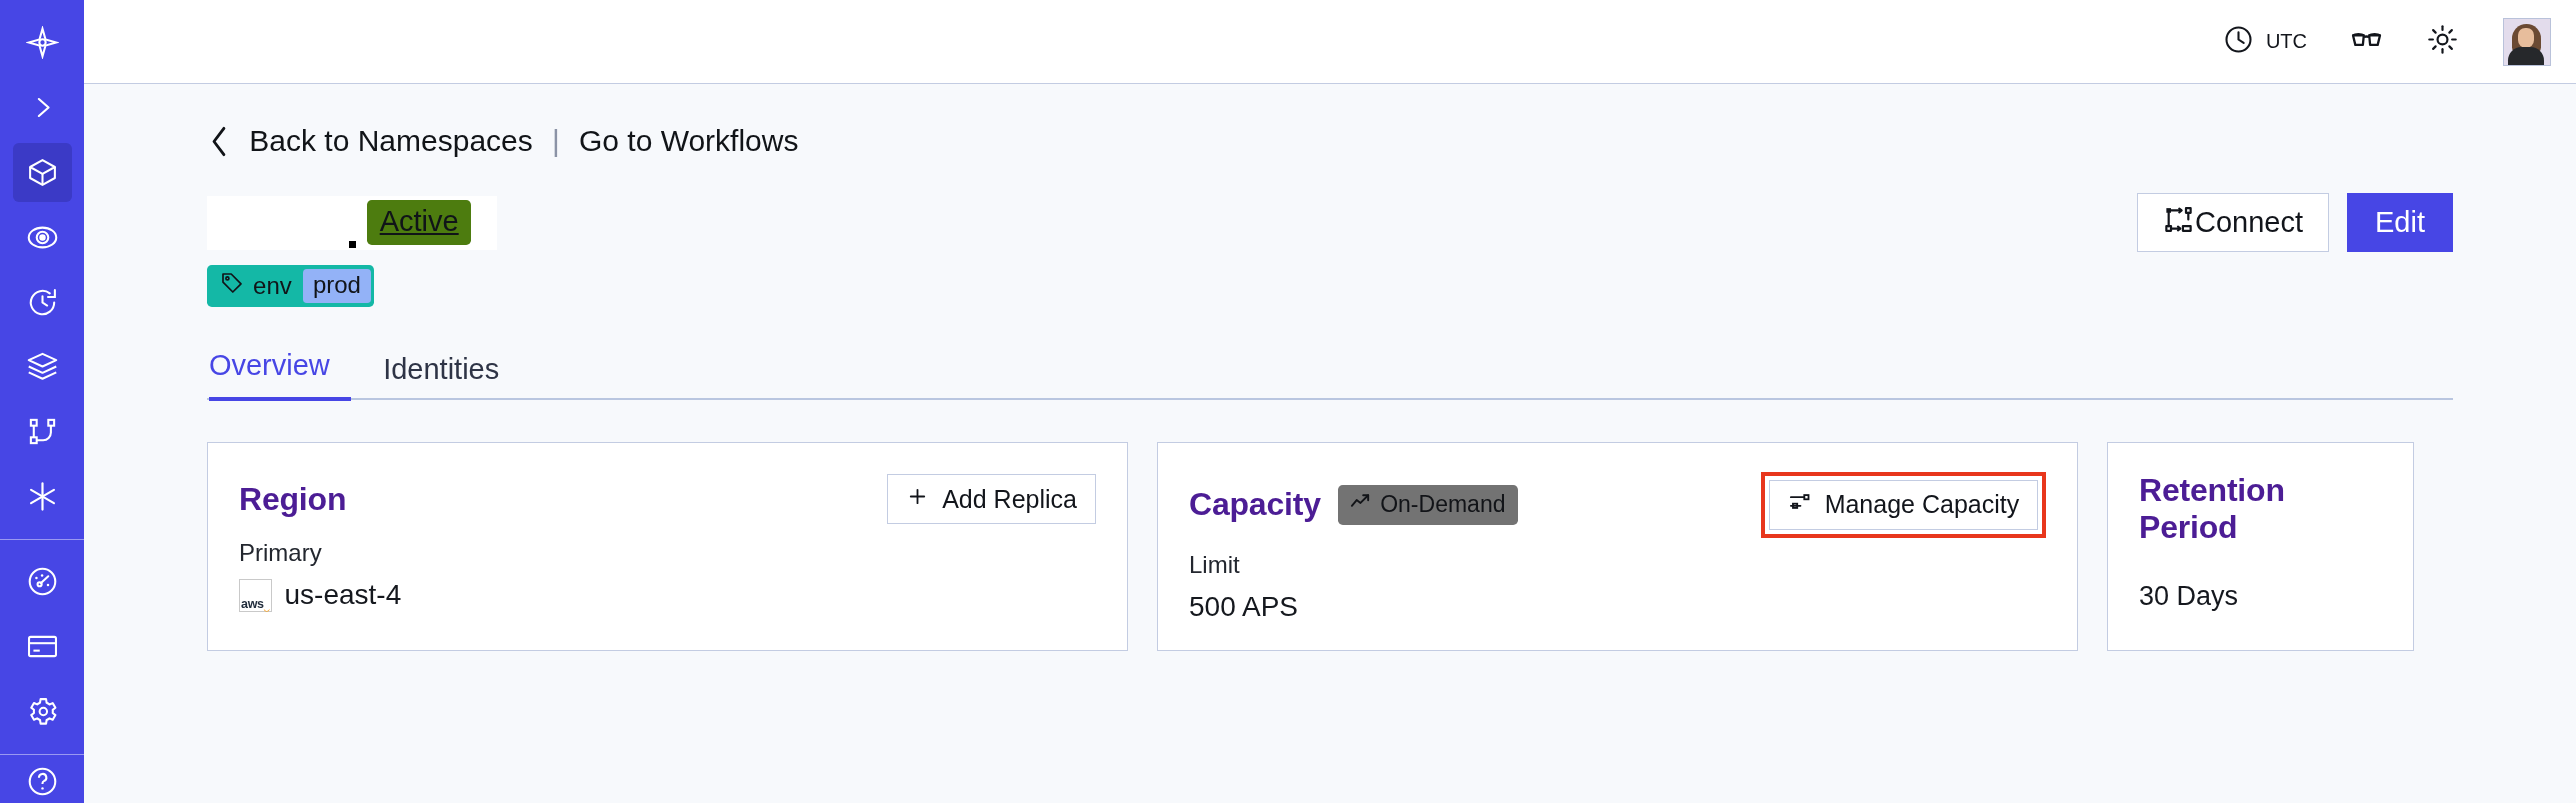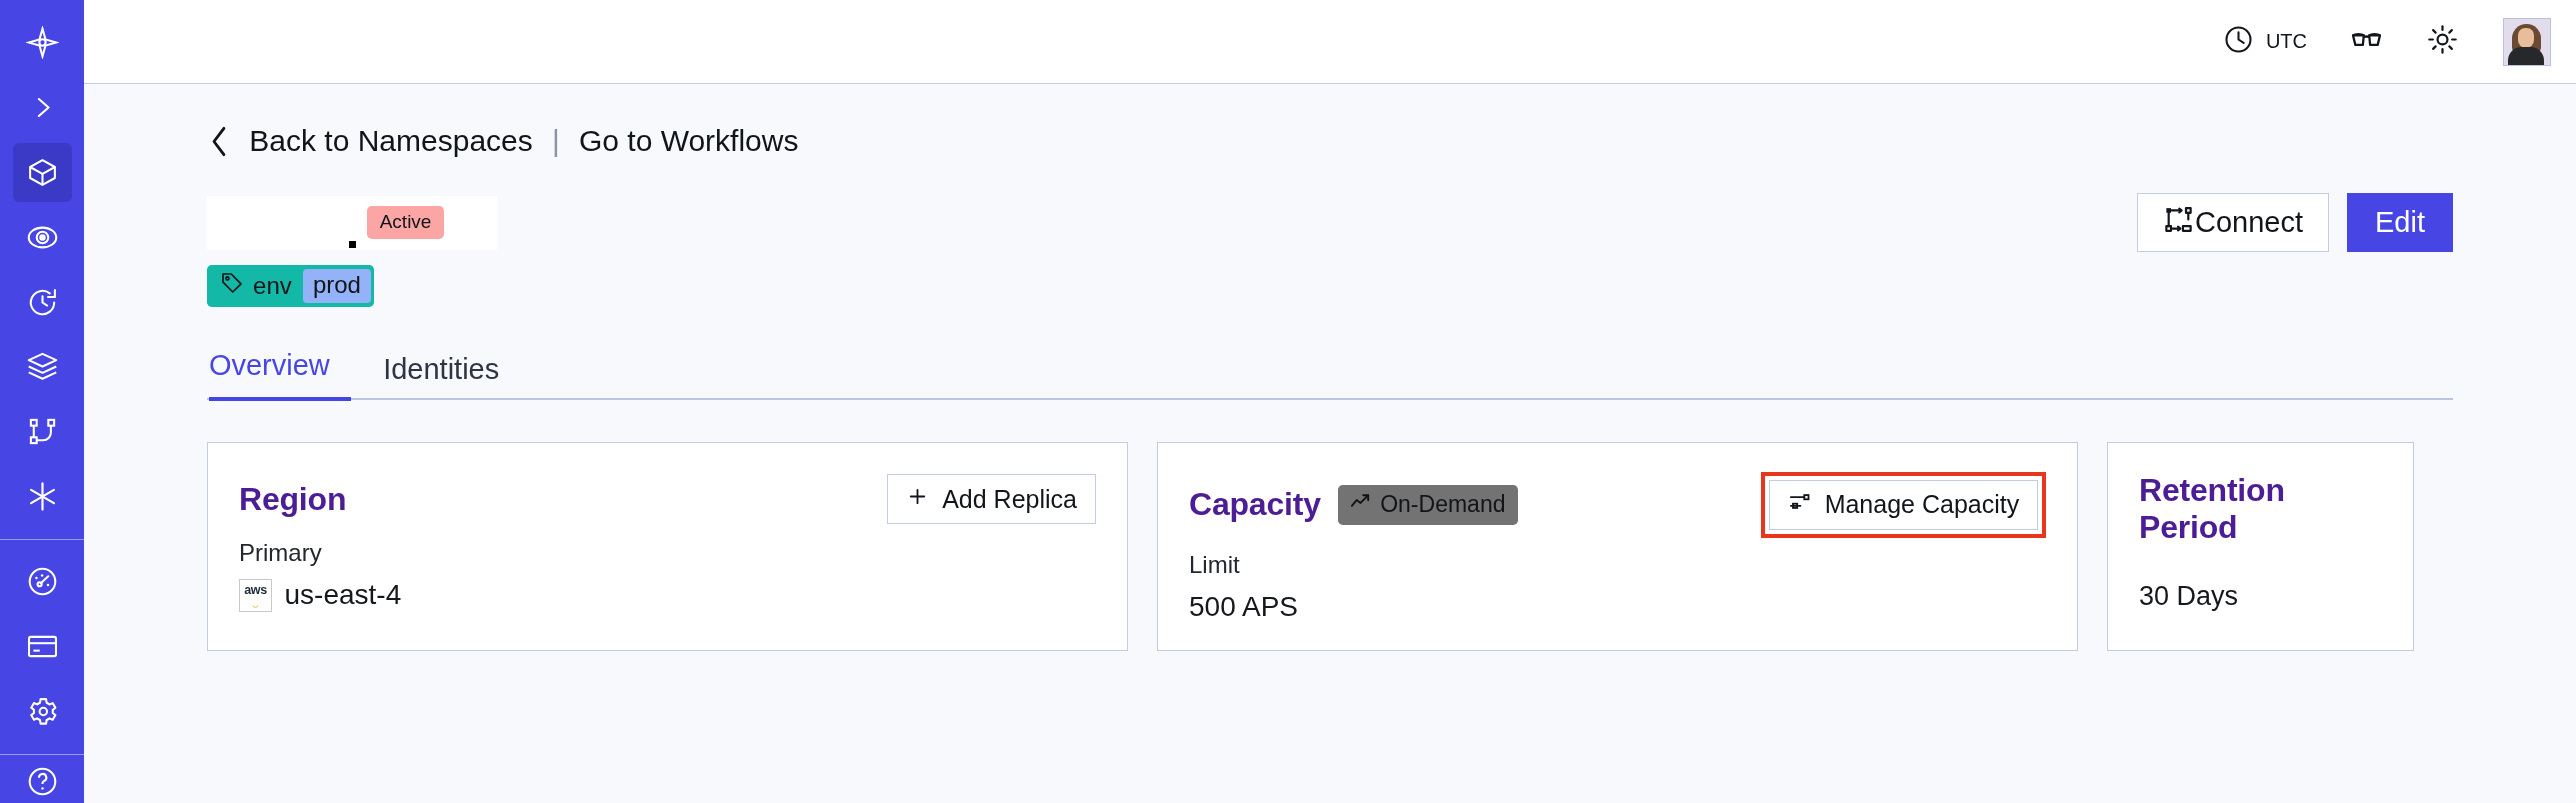--- a/index.html
+++ b/index.html
@@ -114,25 +114,26 @@
   }
   .title-redact {
     width: 290px; height: 54px;
     background: #ffffff;
   }
   .title-dot {
     width: 6.7px; height: 6.7px; background: #000;
     margin-left: -148px; margin-top: 44px;
   }
   .badge-active {
-    background: #fca5a5; color: #101418;
-    font-size: 19px;
+    background: #4d7c0f; color: #101418;
+    font-size: 29px;
     padding: 4.8px 12.5px 6.7px 12.5px;
     border-radius: 4.8px;
     margin-left: 11.5px;
+    text-decoration: underline;
   }
   .titlerow-spacer { flex: 1; }
 
   .btn {
     display: inline-flex; align-items: center; justify-content: center;
     gap: 1px;
     font-size: 29px;
     cursor: pointer;
     white-space: nowrap;
   }
@@ -248,22 +249,22 @@
     font-size: 28px; color: #15181e;
     margin-top: 11.5px;
     display: flex; align-items: center; gap: 12.5px;
   }
   .card-val.retention { margin-top: 35px; font-size: 27px; }
 
   .aws-logo {
     width: 33px; height: 33px;
     border: 1px solid #c9c9c9;
     background: #fff;
-    display: flex; flex-direction: column;
-    align-items: center; justify-content: center;
+    display: flex; flex-direction: row;
+    align-items: flex-end; justify-content: center;
     line-height: 1;
   }
   .aws-logo .t { font-size: 12.5px; font-weight: bold; color: #232f3e; letter-spacing: -0.4px; }
   .aws-logo .s { font-size: 10.5px; color: #ff9900; margin-top: -1px; }
 </style>
 </head>
 <body>
 
 <div class="app">
 

